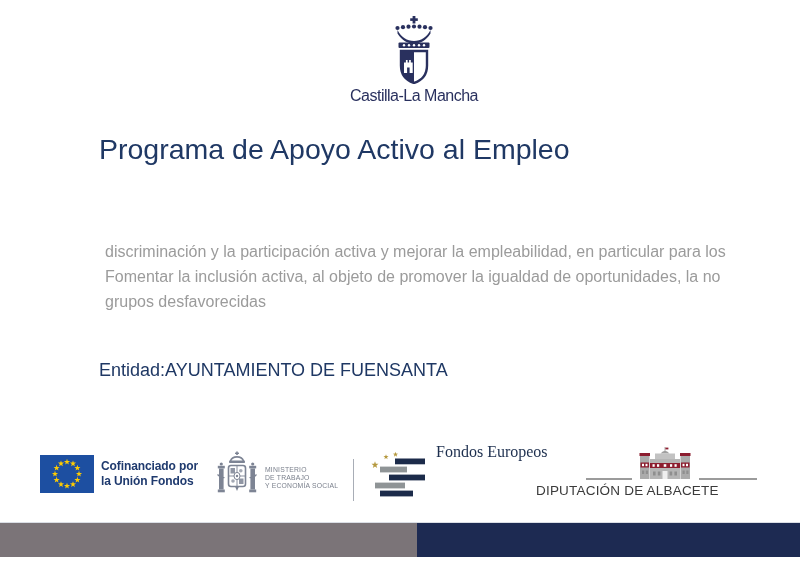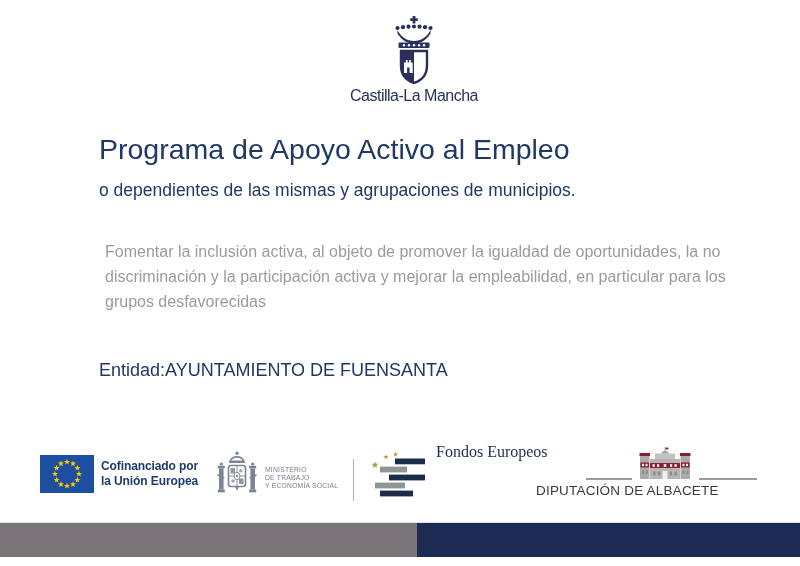--- a/index.html
+++ b/index.html
@@ -89,26 +89,25 @@
       <path d="M8,35 h13 v32 c-6,-2 -13,-7 -13,-17.5 z" fill="#29305e"></path>
       <path d="M11,46.5 h1.9 v-2.6 h1.7 v2.6 h1.5 v-2.6 h1.7 v2.6 h1.9 v10.5 h-8.7 z" fill="#ffffff"></path>
       <rect x="14.1" y="51.5" width="2.5" height="5.5" fill="#29305e"></rect>
     </svg>
   </div>
   <div class="wordmark">Castilla-La Mancha</div>
 
   <h1 class="title" style="margin:0;">Programa de Apoyo Activo al Empleo</h1>
 
   <p class="subtitle" style="margin:0;">
-    <span class="line">o dependientes de las mismas y agrupaciones de municipios.</span>
   </p>
 
   <p class="description" style="margin:0;">
+    <span class="line">discriminación y la participación activa y mejorar la empleabilidad, en particular para los</span>
     <span class="line">Fomentar la inclusión activa, al objeto de promover la igualdad de oportunidades, la no</span>
-    <span class="line">discriminación y la participación activa y mejorar la empleabilidad, en particular para los</span>
     <span class="line">grupos desfavorecidas</span>
   </p>
 
   <div class="kv entity">
     <span>Entidad:</span><span>AYUNTAMIENTO DE FUENSANTA</span>
   </div>
 
   <div class="eu-flag">
     <svg width="54" height="38" viewBox="0 0 54 38">
       <defs>
@@ -126,21 +125,21 @@
         <use href="#star5" transform="translate(27,19) rotate(210) translate(0,-12) rotate(-210)"></use>
         <use href="#star5" transform="translate(27,19) rotate(240) translate(0,-12) rotate(-240)"></use>
         <use href="#star5" transform="translate(27,19) rotate(270) translate(0,-12) rotate(-270)"></use>
         <use href="#star5" transform="translate(27,19) rotate(300) translate(0,-12) rotate(-300)"></use>
         <use href="#star5" transform="translate(27,19) rotate(330) translate(0,-12) rotate(-330)"></use>
       </g>
     </svg>
   </div>
   <div class="eu-text">
     <span class="line">Cofinanciado por</span>
-    <span class="line">la Unión Europea</span>
+    <span class="line">la Unión Fondos</span>
   </div>
 
   <div class="ministry-arms">
     <svg width="46" height="52" viewBox="0 0 46 52">
       <path d="M16.5,10 C18,4.5 28,4.5 29.5,10" fill="none" stroke="#7d8494" stroke-width="1.6"></path>
       <g fill="#7d8494">
         <rect x="22.2" y="0.5" width="1.6" height="3.5"></rect>
         <rect x="21" y="1.6" width="4" height="1.4"></rect>
         <rect x="15" y="9.5" width="16" height="2.6" rx="0.8"></rect>
         <rect x="5" y="17.5" width="4.6" height="21"></rect>

